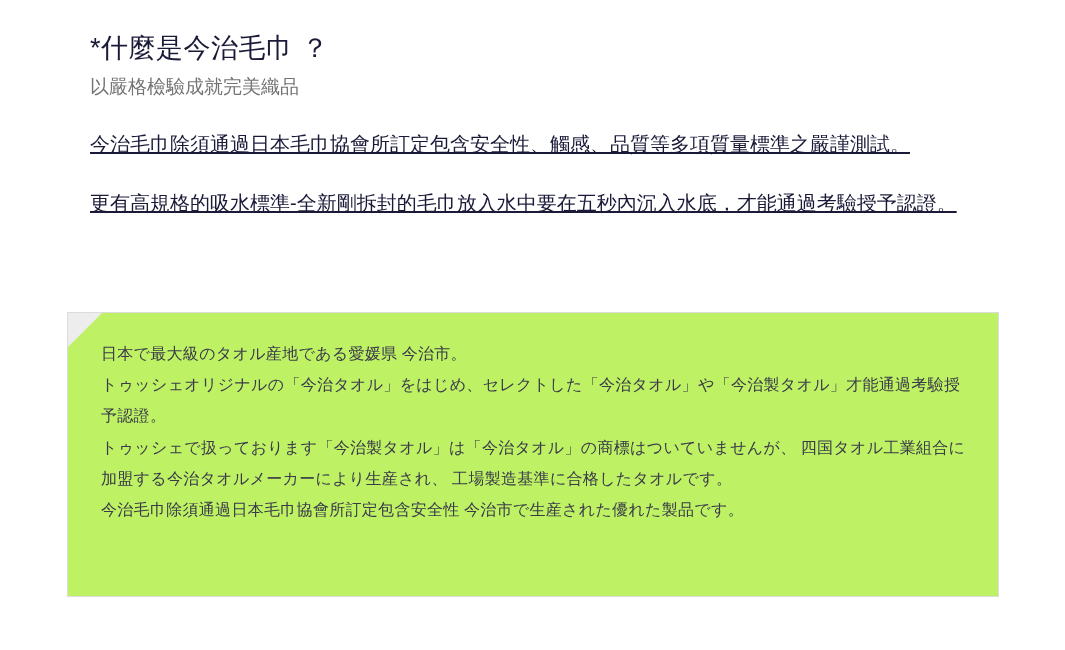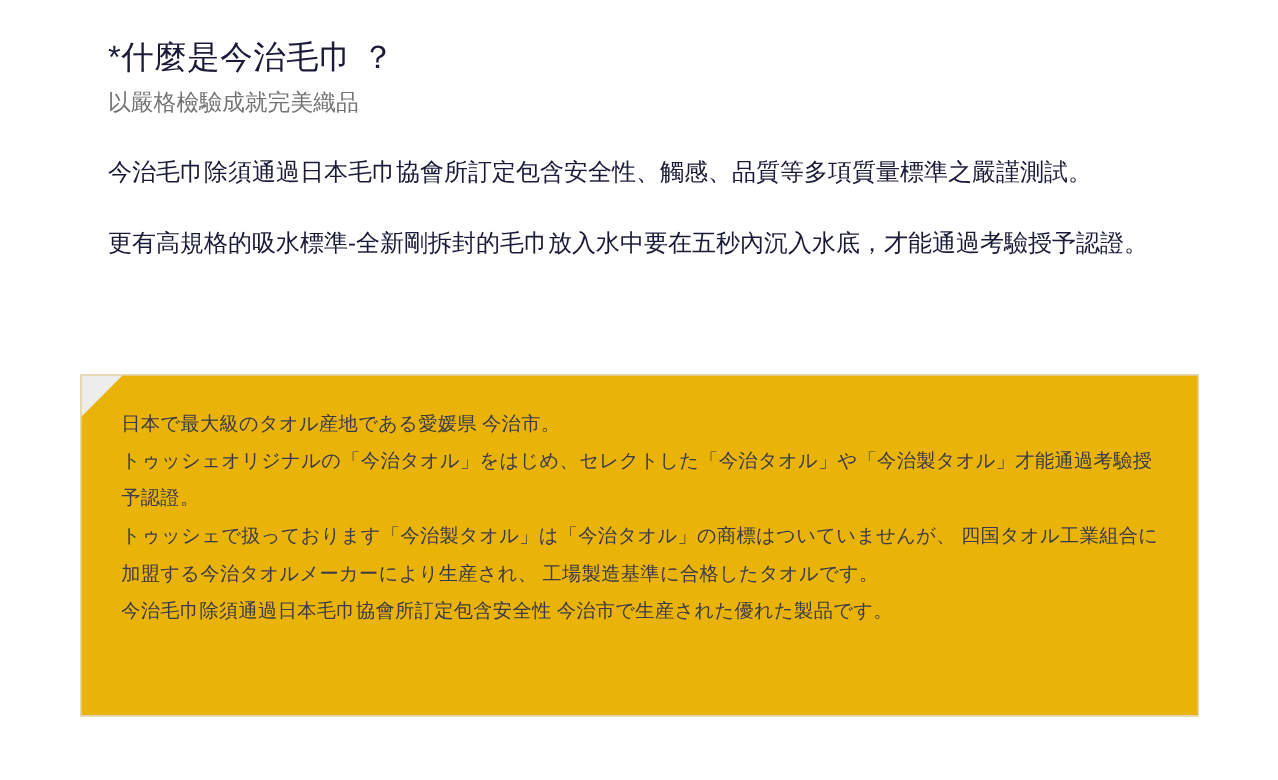--- a/index.html
+++ b/index.html
@@ -40,34 +40,35 @@
     color: #737373;
     margin: 0 0 26px 0;
     font-weight: normal;
   }
   .para {
     font-size: 20px;
     line-height: 1.55;
     color: #1a1a38;
     margin: 0 0 28px 0;
     max-width: 880px;
+    text-decoration: underline;
   }
   .para:last-of-type {
     margin-bottom: 4px;
   }
 
   .note-box {
     position: absolute;
     left: 67px;
     top: 312px;
     width: 932px;
     height: 285px;
     border: 1px solid #dcdcdc;
     box-sizing: border-box;
-    background: #eab308;
+    background: #bef264;
   }
   .note-corner {
     position: absolute;
     left: 0;
     top: 0;
     width: 0;
     height: 0;
     border-left: 34px solid #ededed;
     border-bottom: 34px solid transparent;
   }

